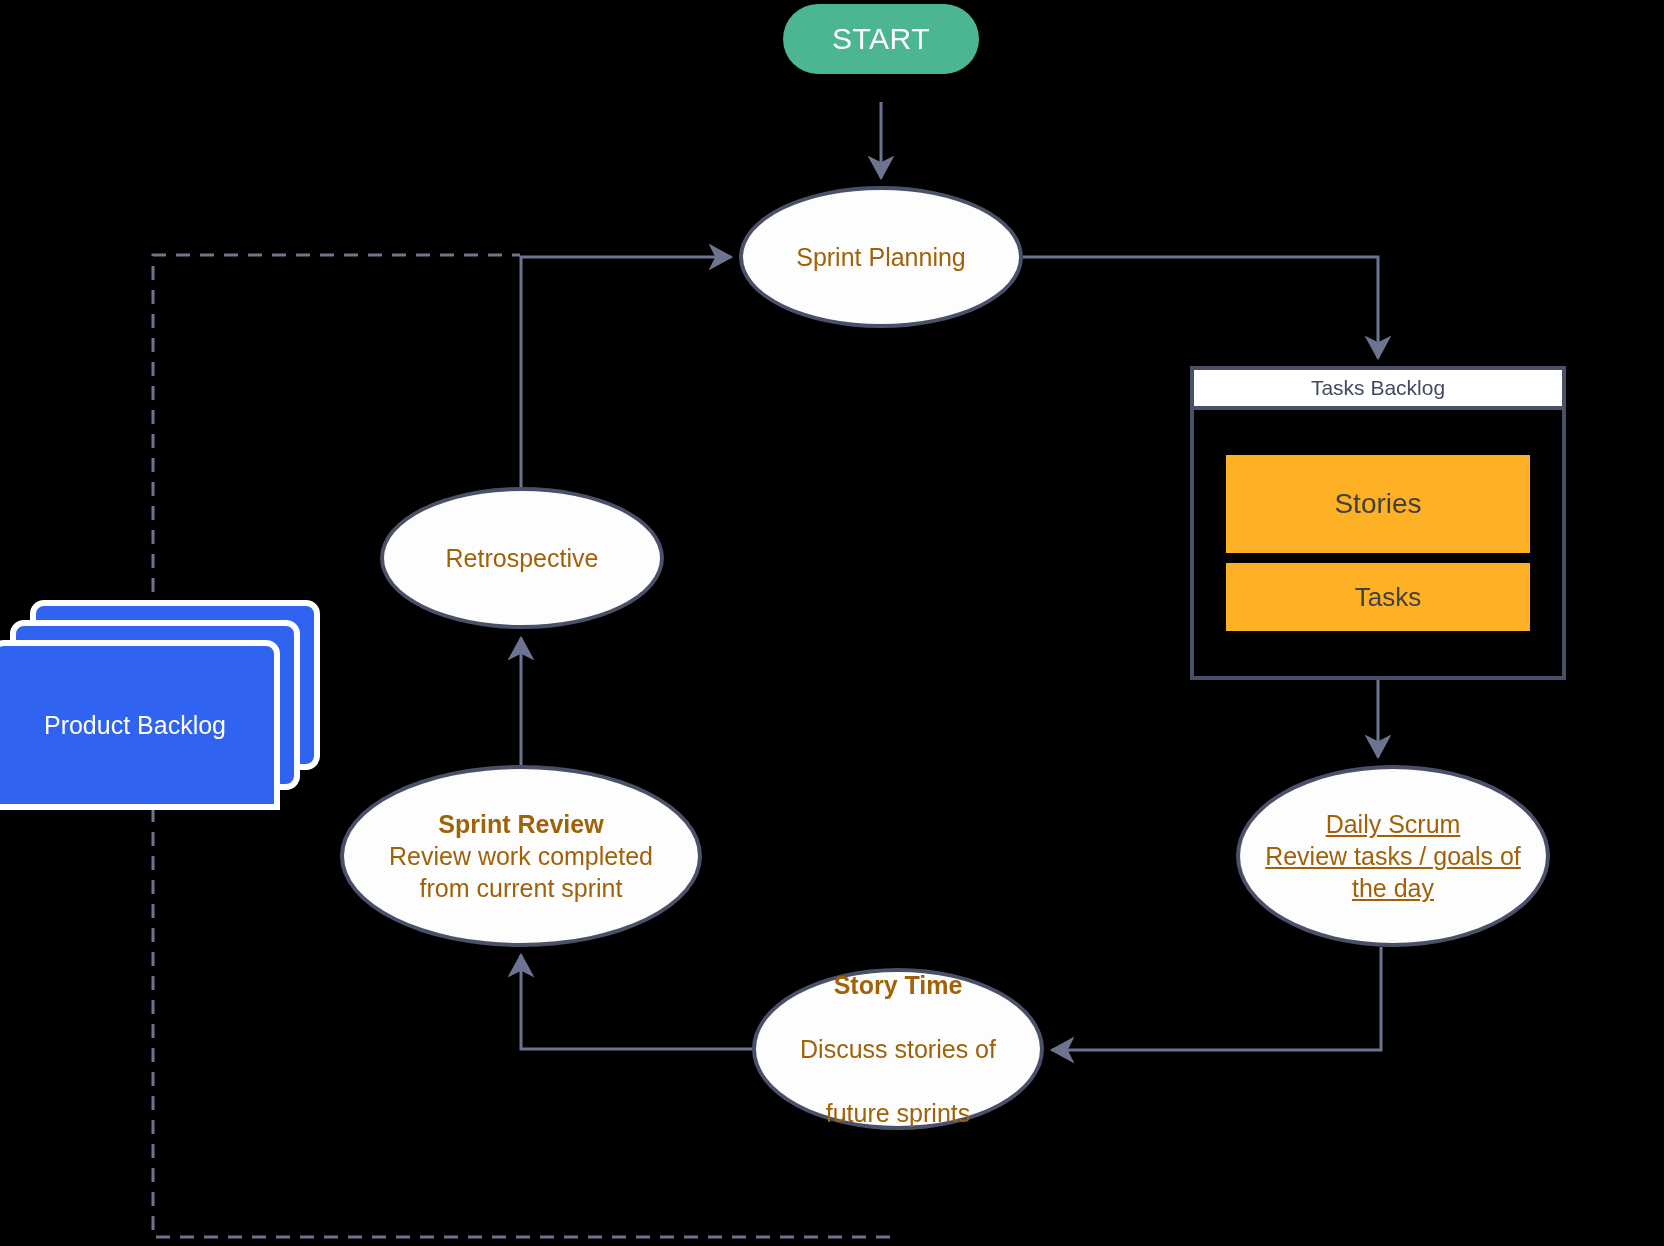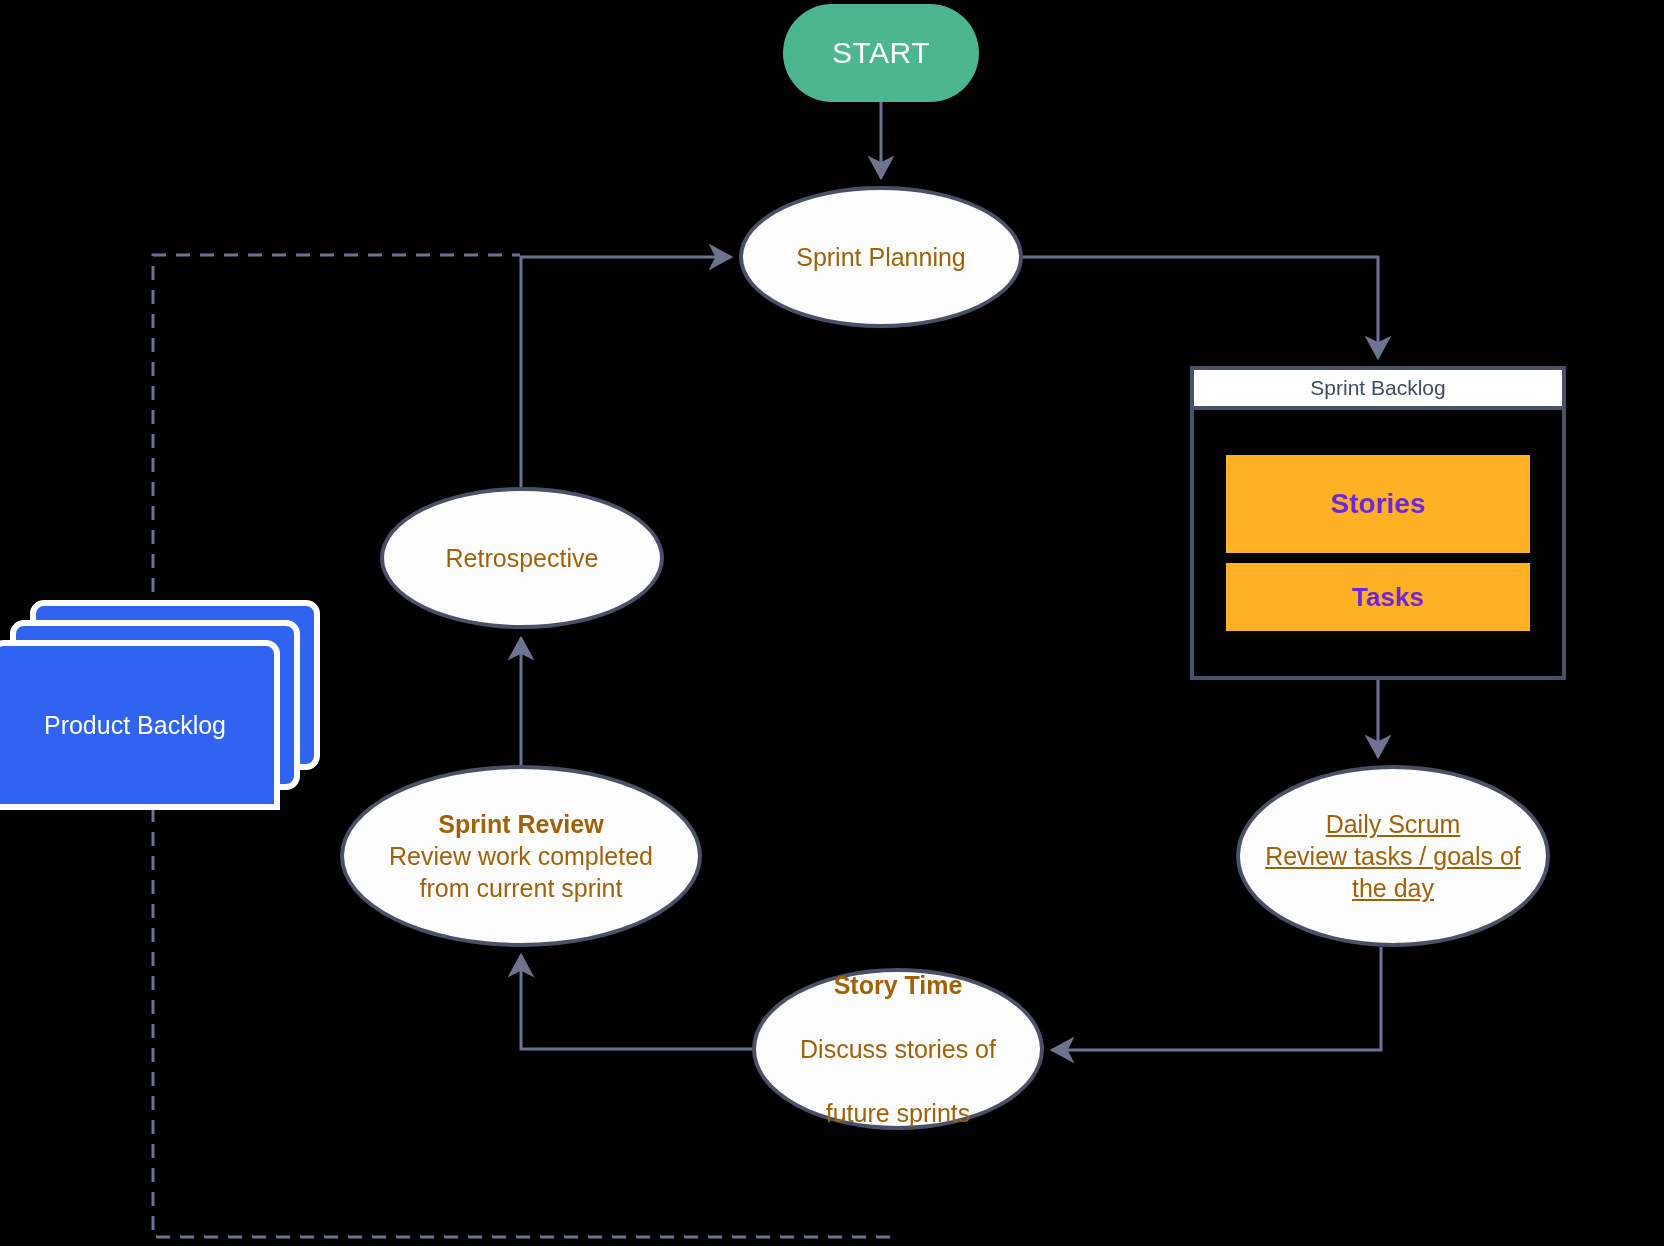--- a/index.html
+++ b/index.html
@@ -24,21 +24,21 @@
     width: 1664px;
     height: 1246px;
   }
 
   
   .start-node {
     position: absolute;
     left: 783px;
     top: 4px;
     width: 196px;
-    height: 98px;
+    height: 70px;
     background: #4CB690;
     border-radius: 49px;
     display: flex;
     align-items: center;
     justify-content: center;
     color: #FFFFFF;
     font-size: 30px;
     letter-spacing: 0.5px;
   }
 
@@ -117,26 +117,25 @@
     flex: 1;
     display: flex;
     flex-direction: column;
     justify-content: center;
     gap: 10px;
     padding: 0 32px;
     box-sizing: border-box;
   }
   .backlog-item {
     background: #FFB125;
-    color: #6d28d9;
+    color: #404040;
     display: flex;
     align-items: center;
     justify-content: center;
     font-size: 28px;
-    font-weight: bold;
   }
   .backlog-item.stories { height: 98px; }
   .backlog-item.tasks   { height: 68px; font-size: 26px; padding-left: 20px; }
 
   
   #node-product-backlog {
     position: absolute;
     left: -10px;
     top: 600px;
     width: 330px;
@@ -219,21 +218,21 @@
     <span class="sub">the day</span>
   </div>
 
   <div class="ellipse" id="node-story-time">
     <span class="title bold">Story Time</span>
     <span class="sub">Discuss stories of</span>
     <span class="sub">future sprints</span>
   </div>
 
   <div id="node-sprint-backlog">
-    <div class="backlog-header">Sprint Backlog</div>
+    <div class="backlog-header">Tasks Backlog</div>
     <div class="backlog-body">
       <div class="backlog-item stories">
         <span>Stories</span>
       </div>
       <div class="backlog-item tasks">
         <span>Tasks</span>
       </div>
     </div>
   </div>
 

